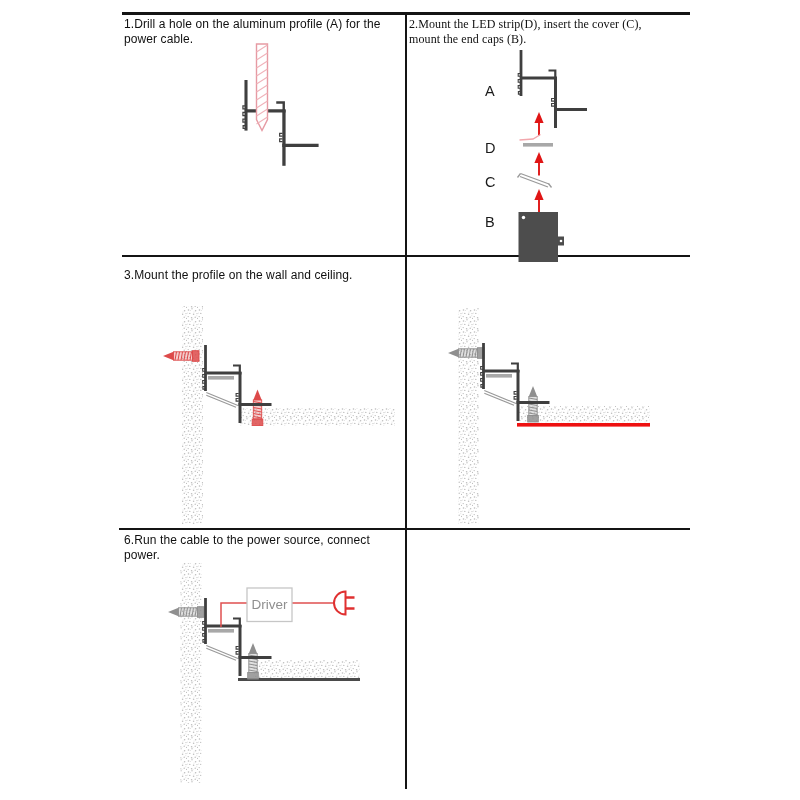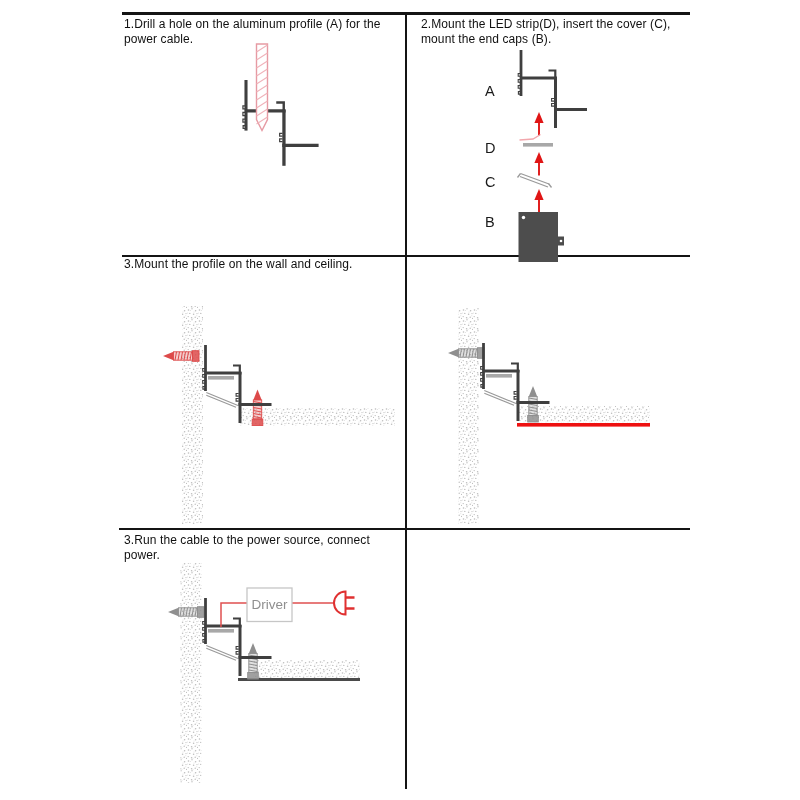--- a/index.html
+++ b/index.html
@@ -23,24 +23,24 @@
 
 <div class="sheet">
 
   <div class="gridline" style="left:122px;top:12px;width:568px;height:2.5px;"></div>
   <div class="gridline" style="left:122px;top:255px;width:568px;height:2px;"></div>
   <div class="gridline" style="left:119px;top:528px;width:571px;height:2px;"></div>
   <div class="gridline" style="left:405px;top:12px;width:2px;height:777px;"></div>
 
   <div class="caption" style="left:124px;top:17px;width:280px;">1.Drill a hole on the aluminum profile (A) for the
 power cable.</div>
-  <div class="caption" style="left:421px;top:17px;width:280px;">2.Mount the LED strip(D), insert the cover (C),
+  <div class="caption" style="left:409px;top:17px;width:280px;font-family:Liberation Serif, serif;">2.Mount the LED strip(D), insert the cover (C),
 mount the end caps (B).</div>
-  <div class="caption" style="left:124px;top:257px;width:280px;">3.Mount the profile on the wall and ceiling.</div>
-  <div class="caption" style="left:124px;top:533px;width:274px;">3.Run the cable to the power source, connect
+  <div class="caption" style="left:124px;top:268px;width:280px;">3.Mount the profile on the wall and ceiling.</div>
+  <div class="caption" style="left:124px;top:533px;width:274px;">6.Run the cable to the power source, connect
 power.</div>
 
   <svg class="diagram" width="800" height="800" viewBox="0 0 800 800">
     <defs>
       <pattern id="stip" width="11" height="11" patternUnits="userSpaceOnUse">
         <circle class="dot" cx="1.5" cy="2" r="0.8"></circle>
           <circle class="dot" cx="5" cy="0.8" r="0.7"></circle>
         <circle class="dot" cx="8.6" cy="2.8" r="0.8"></circle>
           <circle class="dot" cx="2.8" cy="5.4" r="0.7"></circle>
         <circle class="dot" cx="6.6" cy="6.2" r="0.8"></circle>

